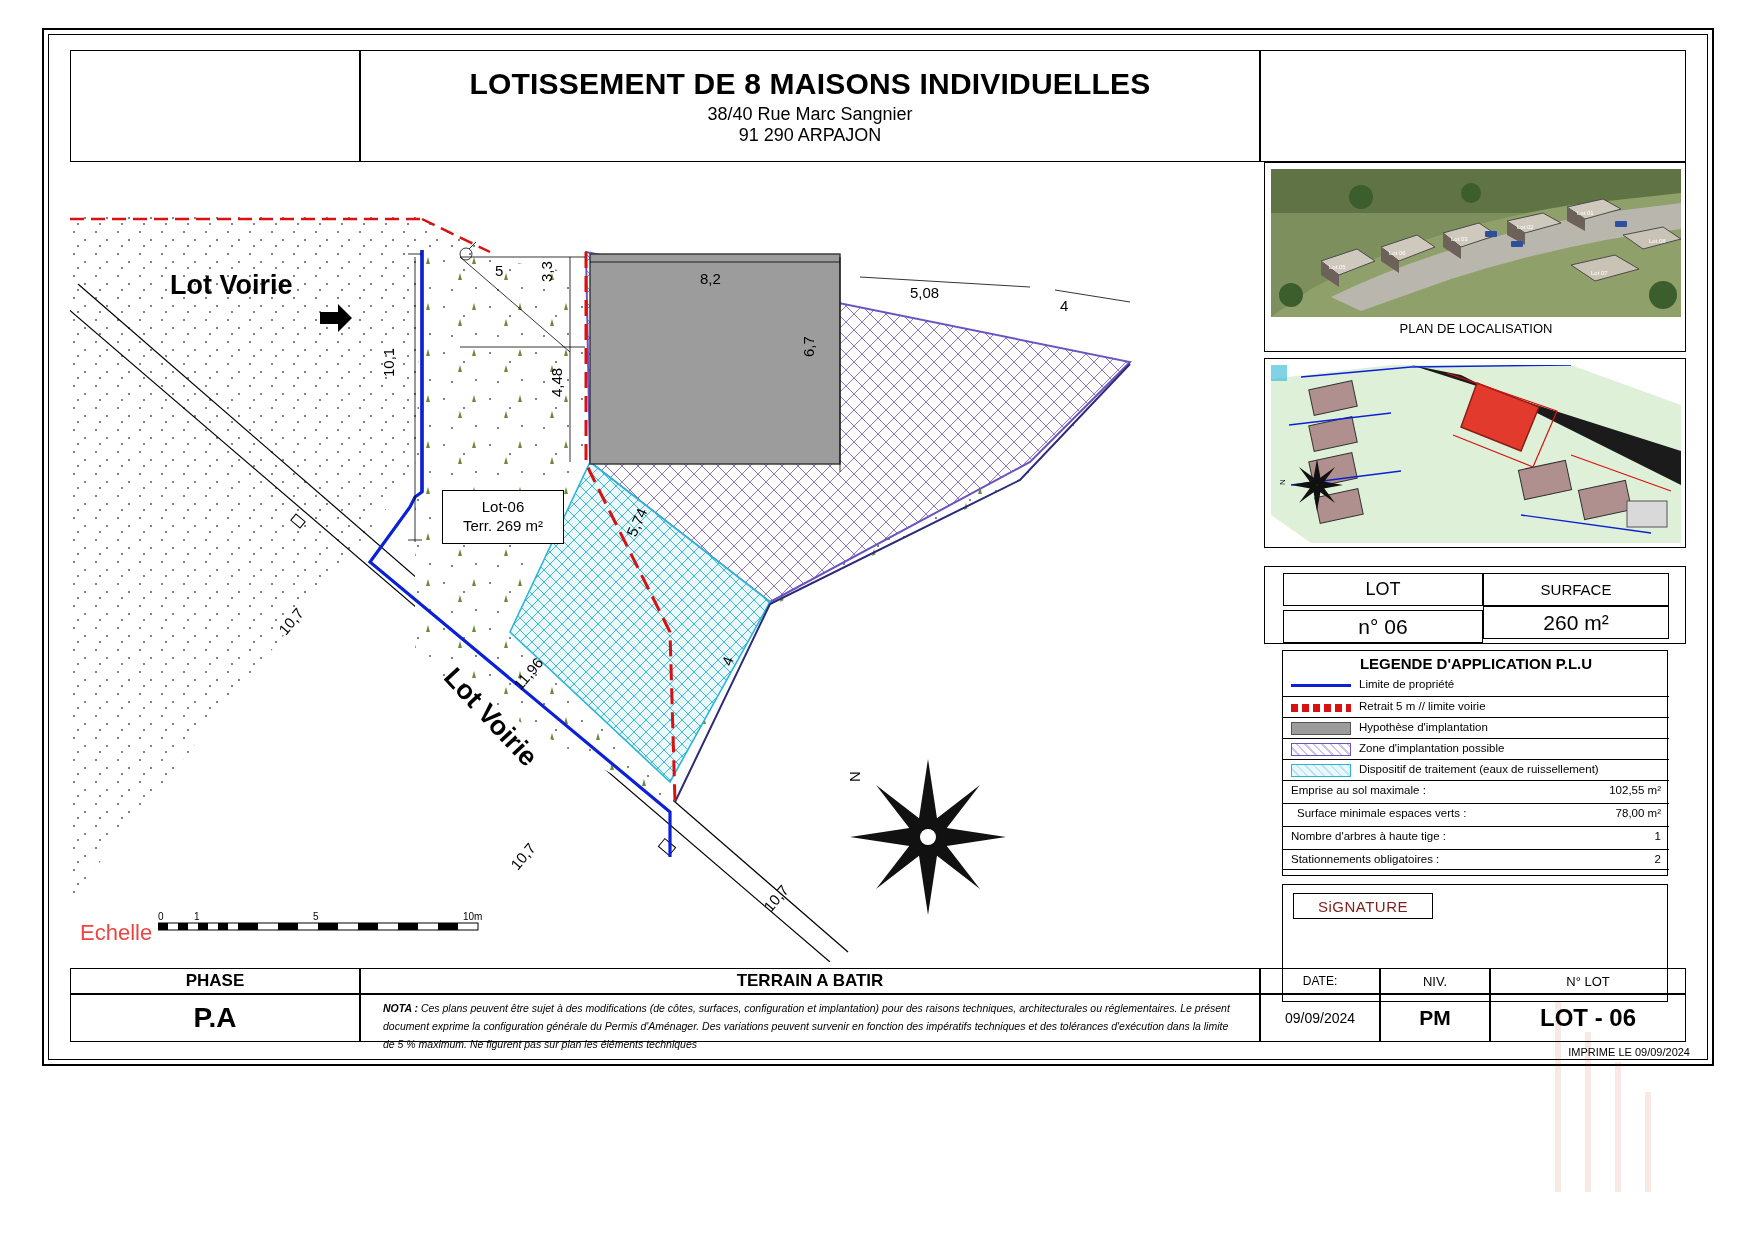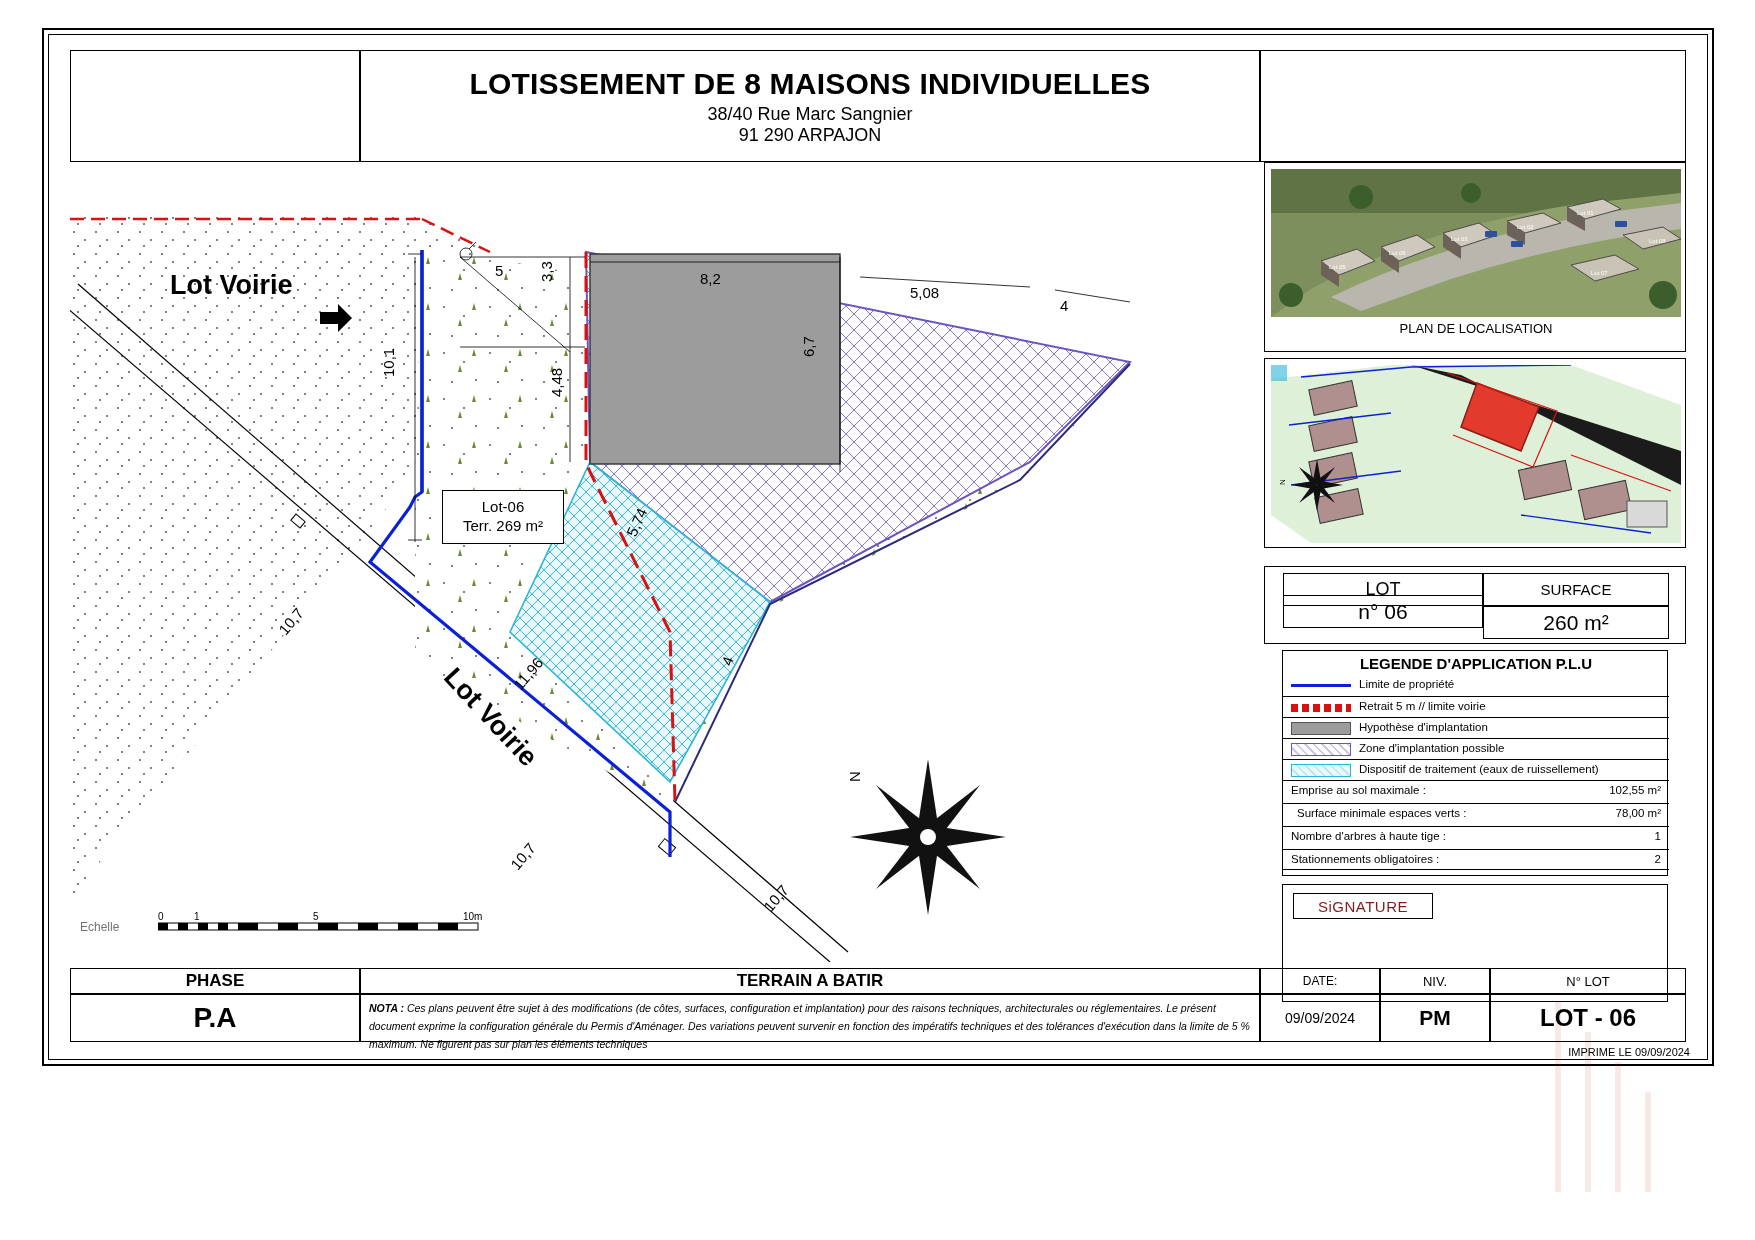--- a/index.html
+++ b/index.html
@@ -25,21 +25,21 @@
   .lbl{position:absolute;color:#000;}
   .lot-voirie-1{left:100px;top:108px;font-size:27px;font-weight:bold;}
   .lot-voirie-2{left:390px;top:500px;font-size:27px;font-weight:bold;transform:rotate(47deg);transform-origin:left top;}
 
   .dim{position:absolute;font-size:15px;color:#000;}
 
   .lot-box{position:absolute;left:372px;top:328px;width:120px;height:52px;border:1px solid #000;background:#fff;display:flex;flex-direction:column;align-items:center;justify-content:center;}
   .lot-box div{font-size:15px;color:#000;line-height:1.25;}
 
   .echelle-wrap{position:absolute;left:10px;top:748px;width:420px;height:34px;}
-  .echelle-label{position:absolute;left:0;top:10px;font-size:12px;color:#737373;}
+  .echelle-label{position:absolute;left:0;top:10px;font-size:22px;color:#ef4444;}
 
   
   .rc{position:absolute;left:1264px;top:162px;width:422px;height:800px;}
   .rc-box{position:absolute;box-sizing:border-box;border:1px solid #000;background:#fff;}
   .loc{left:0;top:0;width:422px;height:190px;}
   .loc-img{position:absolute;left:6px;top:6px;width:410px;height:148px;overflow:hidden;background:#6f7f52;}
   .loc-cap{position:absolute;left:0;top:158px;width:422px;text-align:center;font-size:13px;color:#000;}
   .plan2{left:0;top:196px;width:422px;height:190px;}
   .plan2-img{position:absolute;left:6px;top:6px;width:410px;height:178px;overflow:hidden;background:#e9eee3;}
 
@@ -57,21 +57,21 @@
 
   .sign{left:18px;top:722px;width:386px;height:118px;}
   .sign-inner{position:absolute;left:10px;top:8px;width:140px;height:26px;box-sizing:border-box;border:1px solid #000;display:flex;align-items:center;justify-content:center;font-size:15px;color:#7f1d1d;letter-spacing:.5px;}
 
   
   .bot{position:absolute;left:70px;top:968px;width:1616px;height:74px;}
   .bc{position:absolute;box-sizing:border-box;border:1px solid #000;display:flex;align-items:center;justify-content:center;color:#000;}
   .bc-phase-h{left:0;top:0;width:290px;height:26px;font-size:17px;font-weight:bold;}
   .bc-phase-v{left:0;top:26px;width:290px;height:48px;font-size:28px;font-weight:bold;}
   .bc-ter{left:290px;top:0;width:900px;height:26px;font-size:17px;font-weight:bold;}
-  .bc-nota{left:290px;top:26px;width:900px;height:48px;padding:3px 8px;display:block;}
+  .bc-nota{left:290px;top:26px;width:900px;height:48px;padding:3px 22px;display:block;}
   .nota-t{font-size:10.5px;font-style:italic;line-height:1.35;color:#000;}
   .nota-t b{font-style:italic;}
   .bc-date-h{left:1190px;top:0;width:120px;height:26px;font-size:12px;}
   .bc-date-v{left:1190px;top:26px;width:120px;height:48px;font-size:14px;}
   .bc-niv-h{left:1310px;top:0;width:110px;height:26px;font-size:13px;}
   .bc-niv-v{left:1310px;top:26px;width:110px;height:48px;font-size:21px;font-weight:bold;}
   .bc-lot-h{left:1420px;top:0;width:196px;height:26px;font-size:13px;}
   .bc-lot-v{left:1420px;top:26px;width:196px;height:48px;font-size:24px;font-weight:bold;}
   .imprime{position:absolute;left:1420px;top:1046px;width:270px;text-align:right;font-size:11px;color:#000;}
   .wmark{position:absolute;right:18px;top:830px;width:120px;height:210px;opacity:.12;}
@@ -326,21 +326,21 @@
           </g>
           <text x="14" y="120" font-size="8" font-family="Liberation Sans, sans-serif" transform="rotate(-90 14 120)">N</text>
         </svg>
       </div>
     </div>
 
     <div class="rc-box lotsurf">
       <div class="ls-grid">
         <div class="ls-c" style="left:0;top:0;width:200px;height:33px;">LOT</div>
         <div class="ls-c" style="left:200px;top:0;width:186px;height:33px;font-size:15px;">SURFACE</div>
-        <div class="ls-c big" style="left:0;top:22px;width:200px;height:33px;">n° 06</div>
+        <div class="ls-c big" style="left:0;top:37px;width:200px;height:33px;">n° 06</div>
         <div class="ls-c big" style="left:200px;top:33px;width:186px;height:33px;">260 m²</div>
       </div>
     </div>
 
     <div class="rc-box legend">
       <div class="legend-title">LEGENDE D'APPLICATION P.L.U</div>
 
       <div class="lg-row" style="top:24px;border-top:none;">
         <div class="lg-sym" style="border-top:3px solid #0b21d6;top:9px;"></div>
         <div class="lg-txt">Limite de propriété</div>

